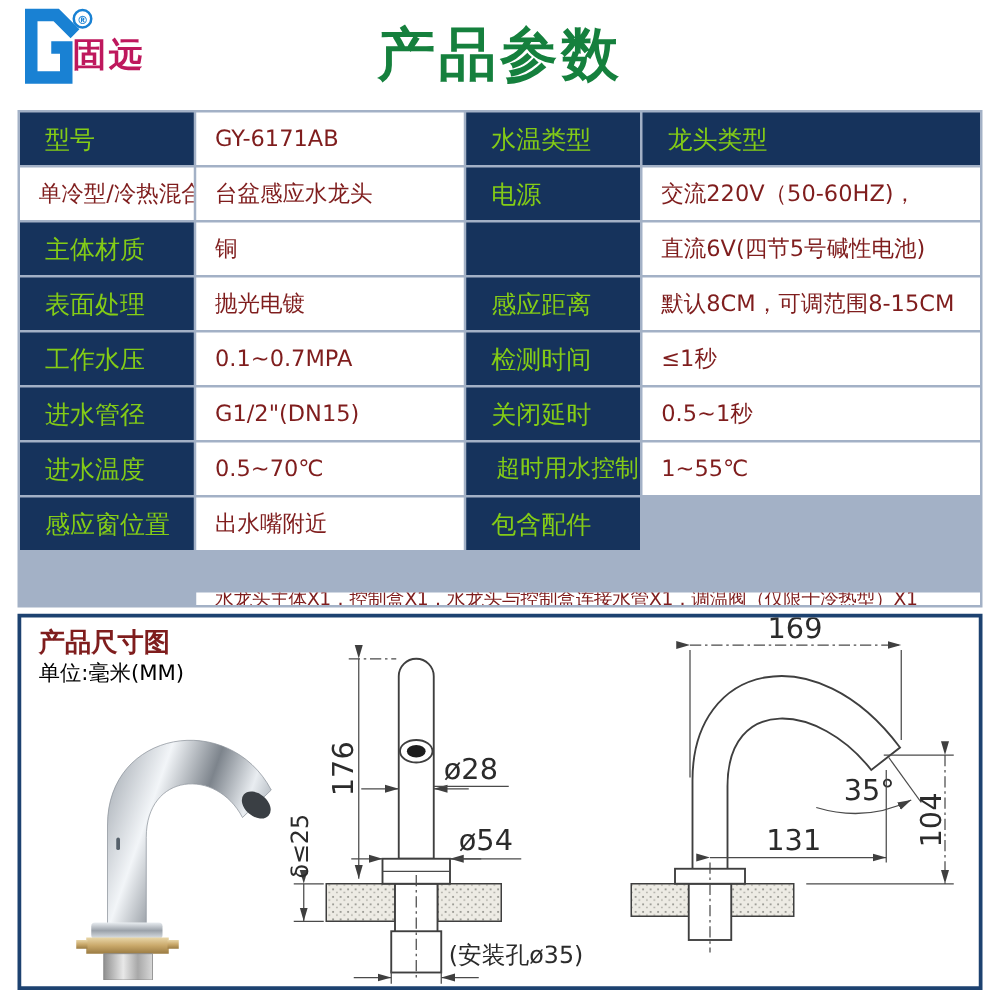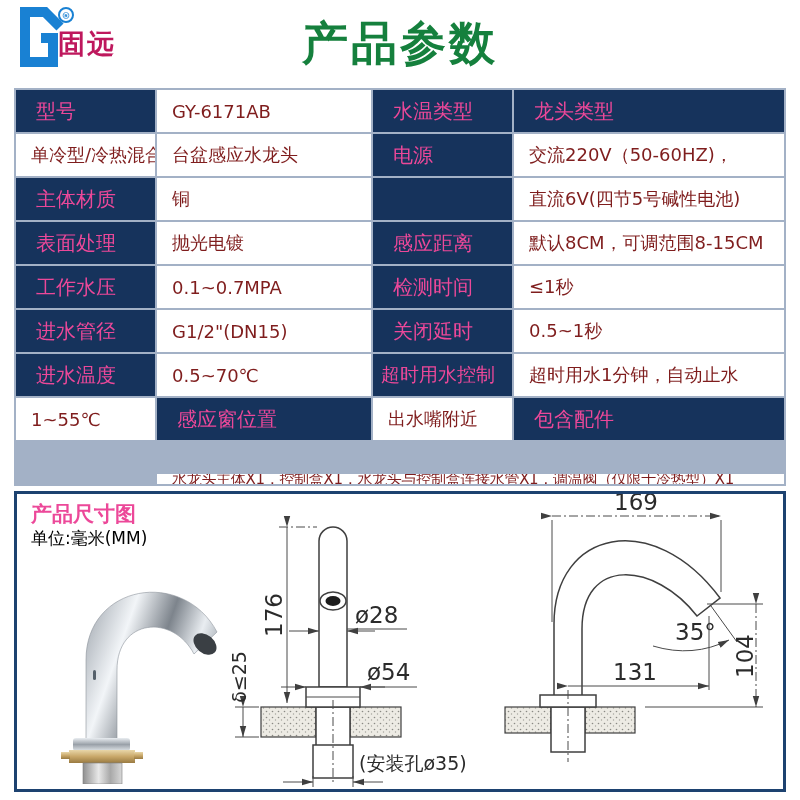--- a/index.html
+++ b/index.html
@@ -11,30 +11,30 @@
   .logo{position:absolute;left:16px;top:5px;width:170px;height:66px;}
   .logo-text{position:absolute;left:58px;top:26px;font-size:27px;font-weight:700;color:#be185d;letter-spacing:2px;}
   .page-title{position:absolute;left:0;top:0;width:100%;height:88px;display:flex;align-items:center;justify-content:center;
     font-size:46px;font-weight:800;color:#15803d;letter-spacing:3px;}
 
   
   .spec-table{position:absolute;left:14px;top:88px;width:772px;box-sizing:border-box;
     background:#a3b1c6;padding:2px;display:grid;
     grid-template-columns:139px 214px 139px 1fr;grid-auto-rows:42px;gap:2px;}
   .cell{display:flex;align-items:center;overflow:hidden;white-space:nowrap;}
-  .cell.label{background:#16335c;color:#ec4899;font-size:20px;font-weight:500;padding-left:20px;}
-  .cell.label.tight{font-size:19px;padding-left:8px;}
+  .cell.label{background:#16335c;color:#84cc16;font-size:20px;font-weight:500;padding-left:20px;}
+  .cell.label.tight{font-size:19px;padding-left:24px;}
   .cell.value{background:#fff;color:#7f1d1d;font-size:18px;padding-left:15px;}
   .cell.value.small{font-size:15px;letter-spacing:-0.3px;margin-top:32px;}
   .span3{grid-column:2 / 5;}
 
   
   .dim-panel{position:absolute;left:14px;top:491px;width:772px;height:301px;box-sizing:border-box;
     background:#fff;border:3px solid #1d4270;}
-  .dim-title{position:absolute;left:14px;top:6px;font-size:21px;font-weight:700;color:#ec4899;}
+  .dim-title{position:absolute;left:14px;top:6px;font-size:21px;font-weight:700;color:#7f1d1d;}
   .dim-unit{position:absolute;left:14px;top:33px;font-size:17px;color:#000000;}
   .svg-abs{position:absolute;}
   svg text{font-family:"DejaVu Sans","Liberation Sans",sans-serif;}
   .dim-num{font-size:23px;fill:#2b2b2b;}
   .dim-num-s{font-size:19px;fill:#2b2b2b;}
   .draw-f{stroke:#3f3f3f;stroke-width:1.5;fill:#ffffff;}
   .thin{stroke:#4a4a4a;stroke-width:1;fill:none;}
   .dash{stroke:#4a4a4a;stroke-width:1;fill:none;stroke-dasharray:9 3 2 3;}
 </style>
 </head>
@@ -79,21 +79,20 @@
     <div class="cell value">≤1秒</div>
 
     <div class="cell label">进水管径</div>
     <div class="cell value">G1/2"(DN15)</div>
     <div class="cell label">关闭延时</div>
     <div class="cell value">0.5~1秒</div>
 
     <div class="cell label">进水温度</div>
     <div class="cell value">0.5~70℃</div>
     <div class="cell label tight">超时用水控制</div>
-    <div class="cell value">超时用水1分钟，自动止水</div>
 
     <div class="cell value">1~55℃</div>
     <div class="cell label">感应窗位置</div>
     <div class="cell value">出水嘴附近</div>
 
     <div class="cell label">包含配件</div>
     <div class="cell value small span3">水龙头主体X1，控制盒X1，水龙头与控制盒连接水管X1，调温阀（仅限于冷热型）X1</div>
   </div>
 
   <div class="dim-panel">

